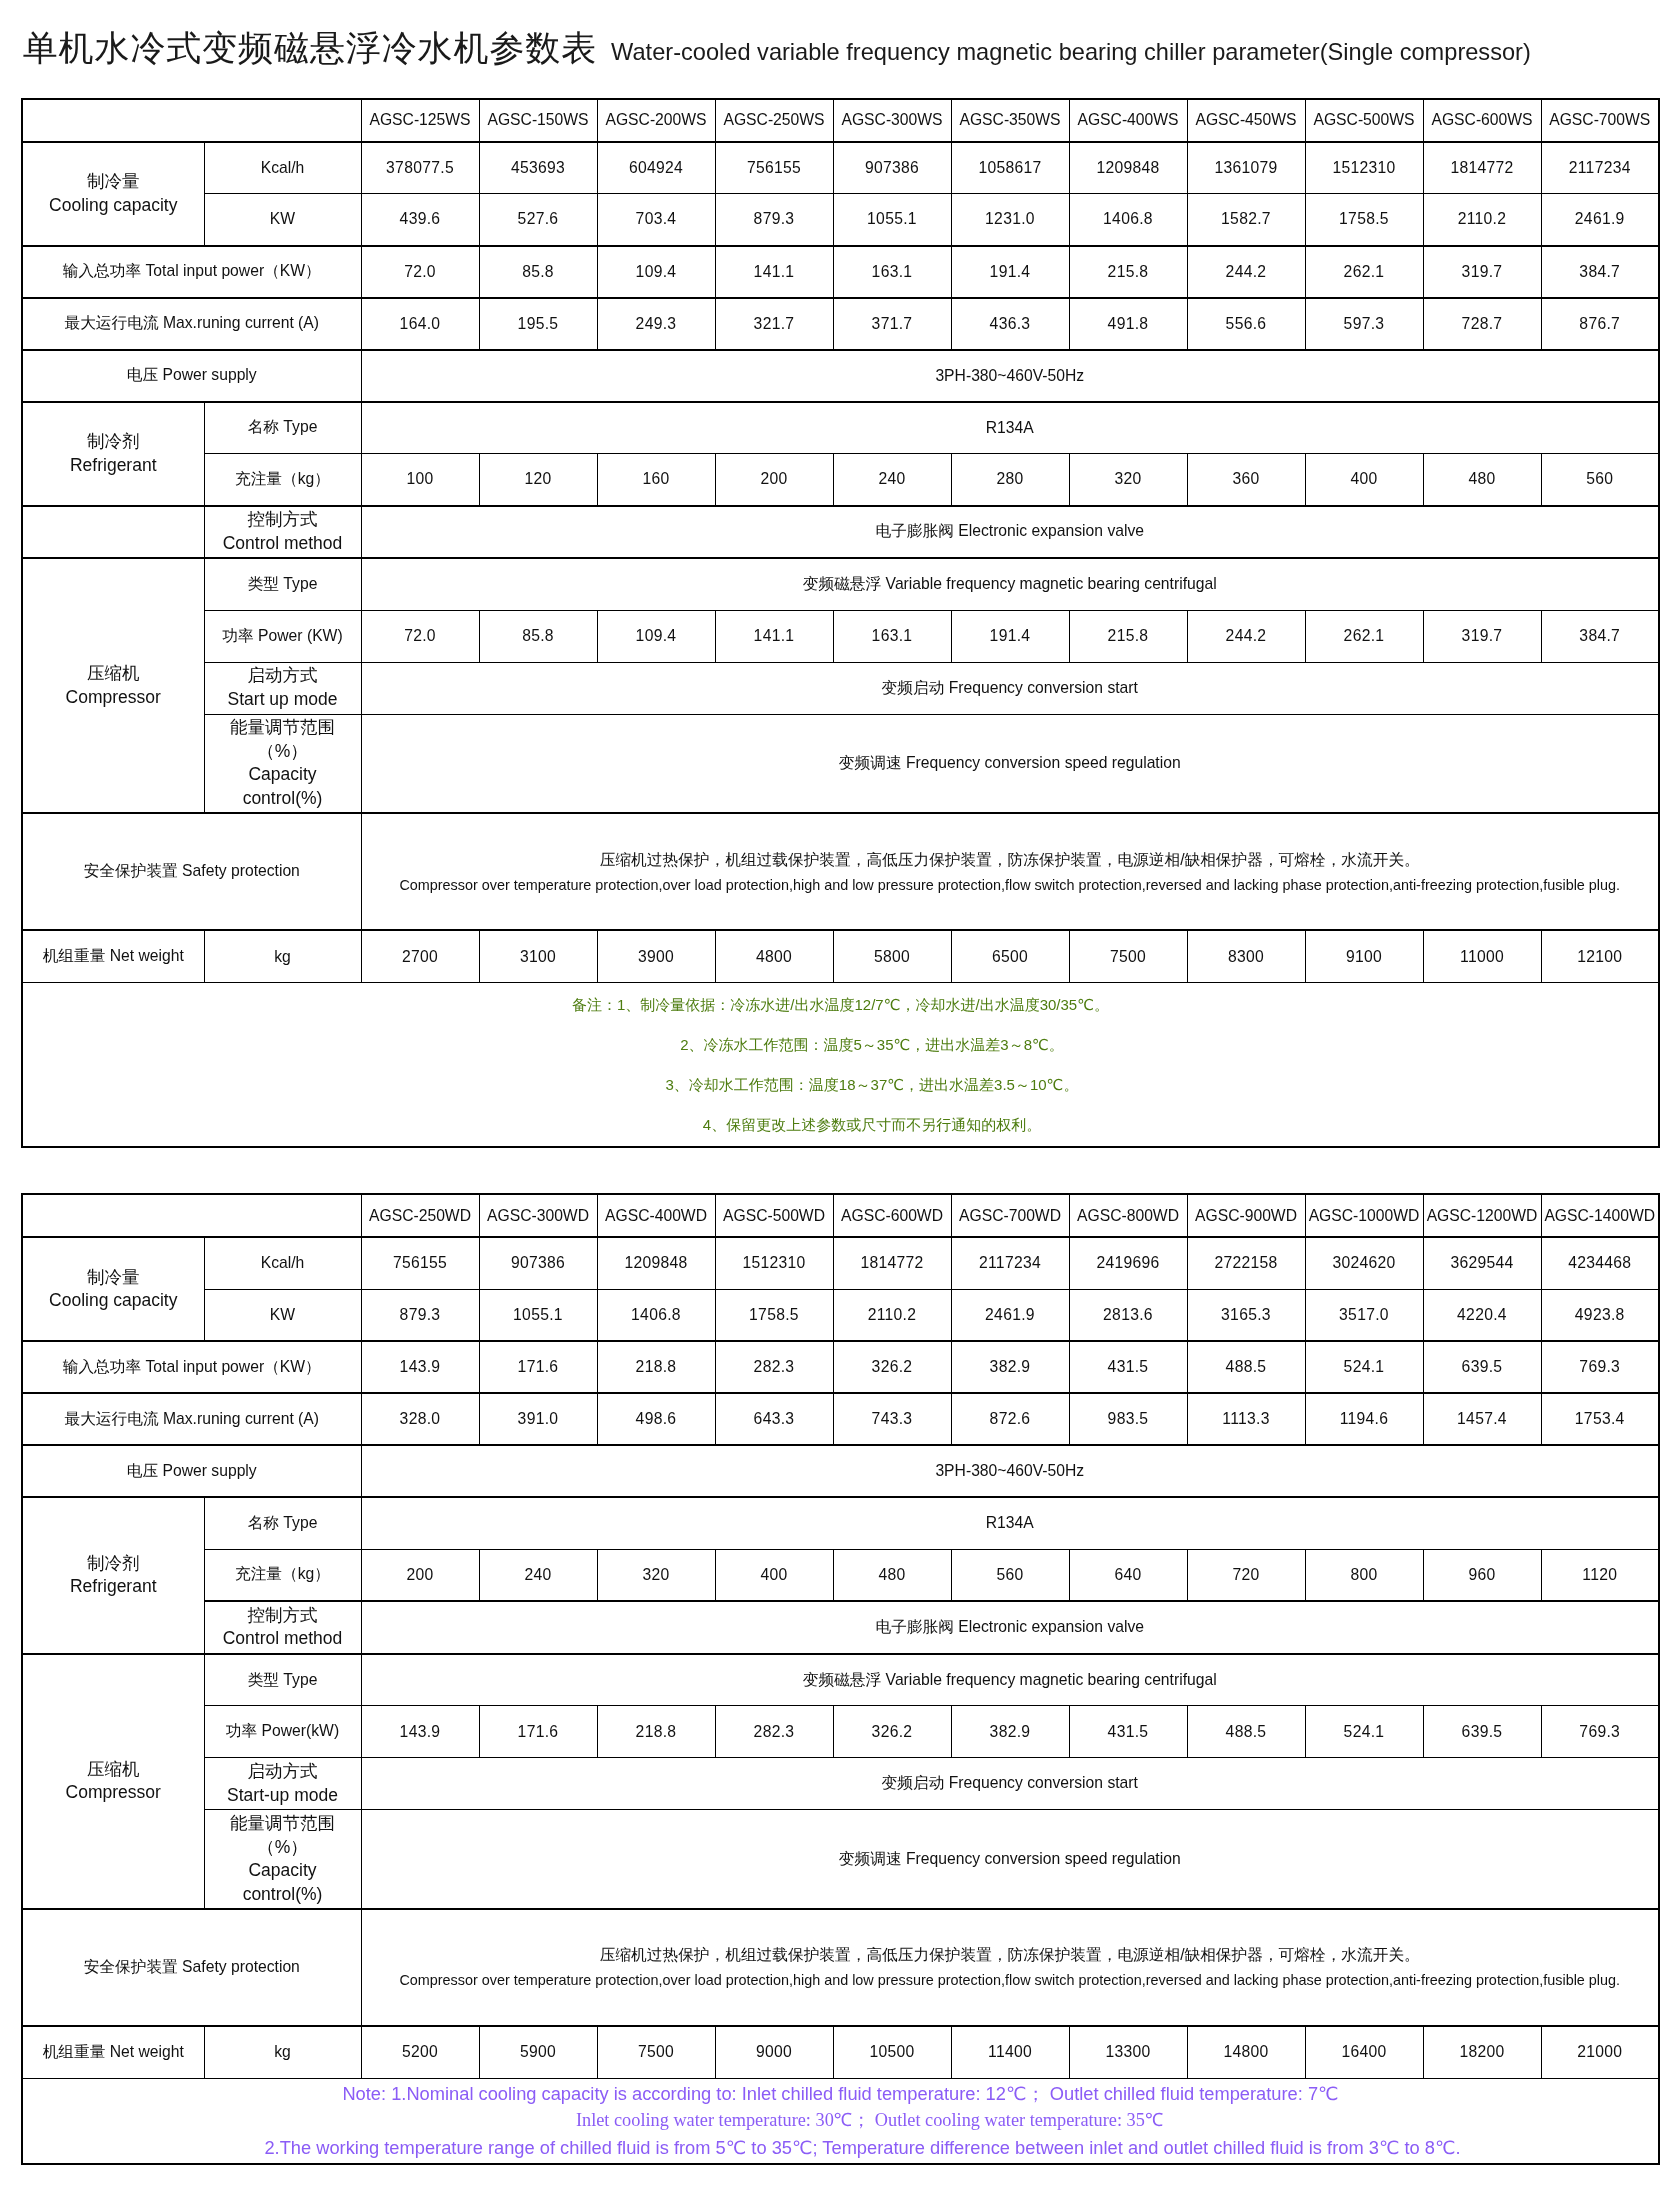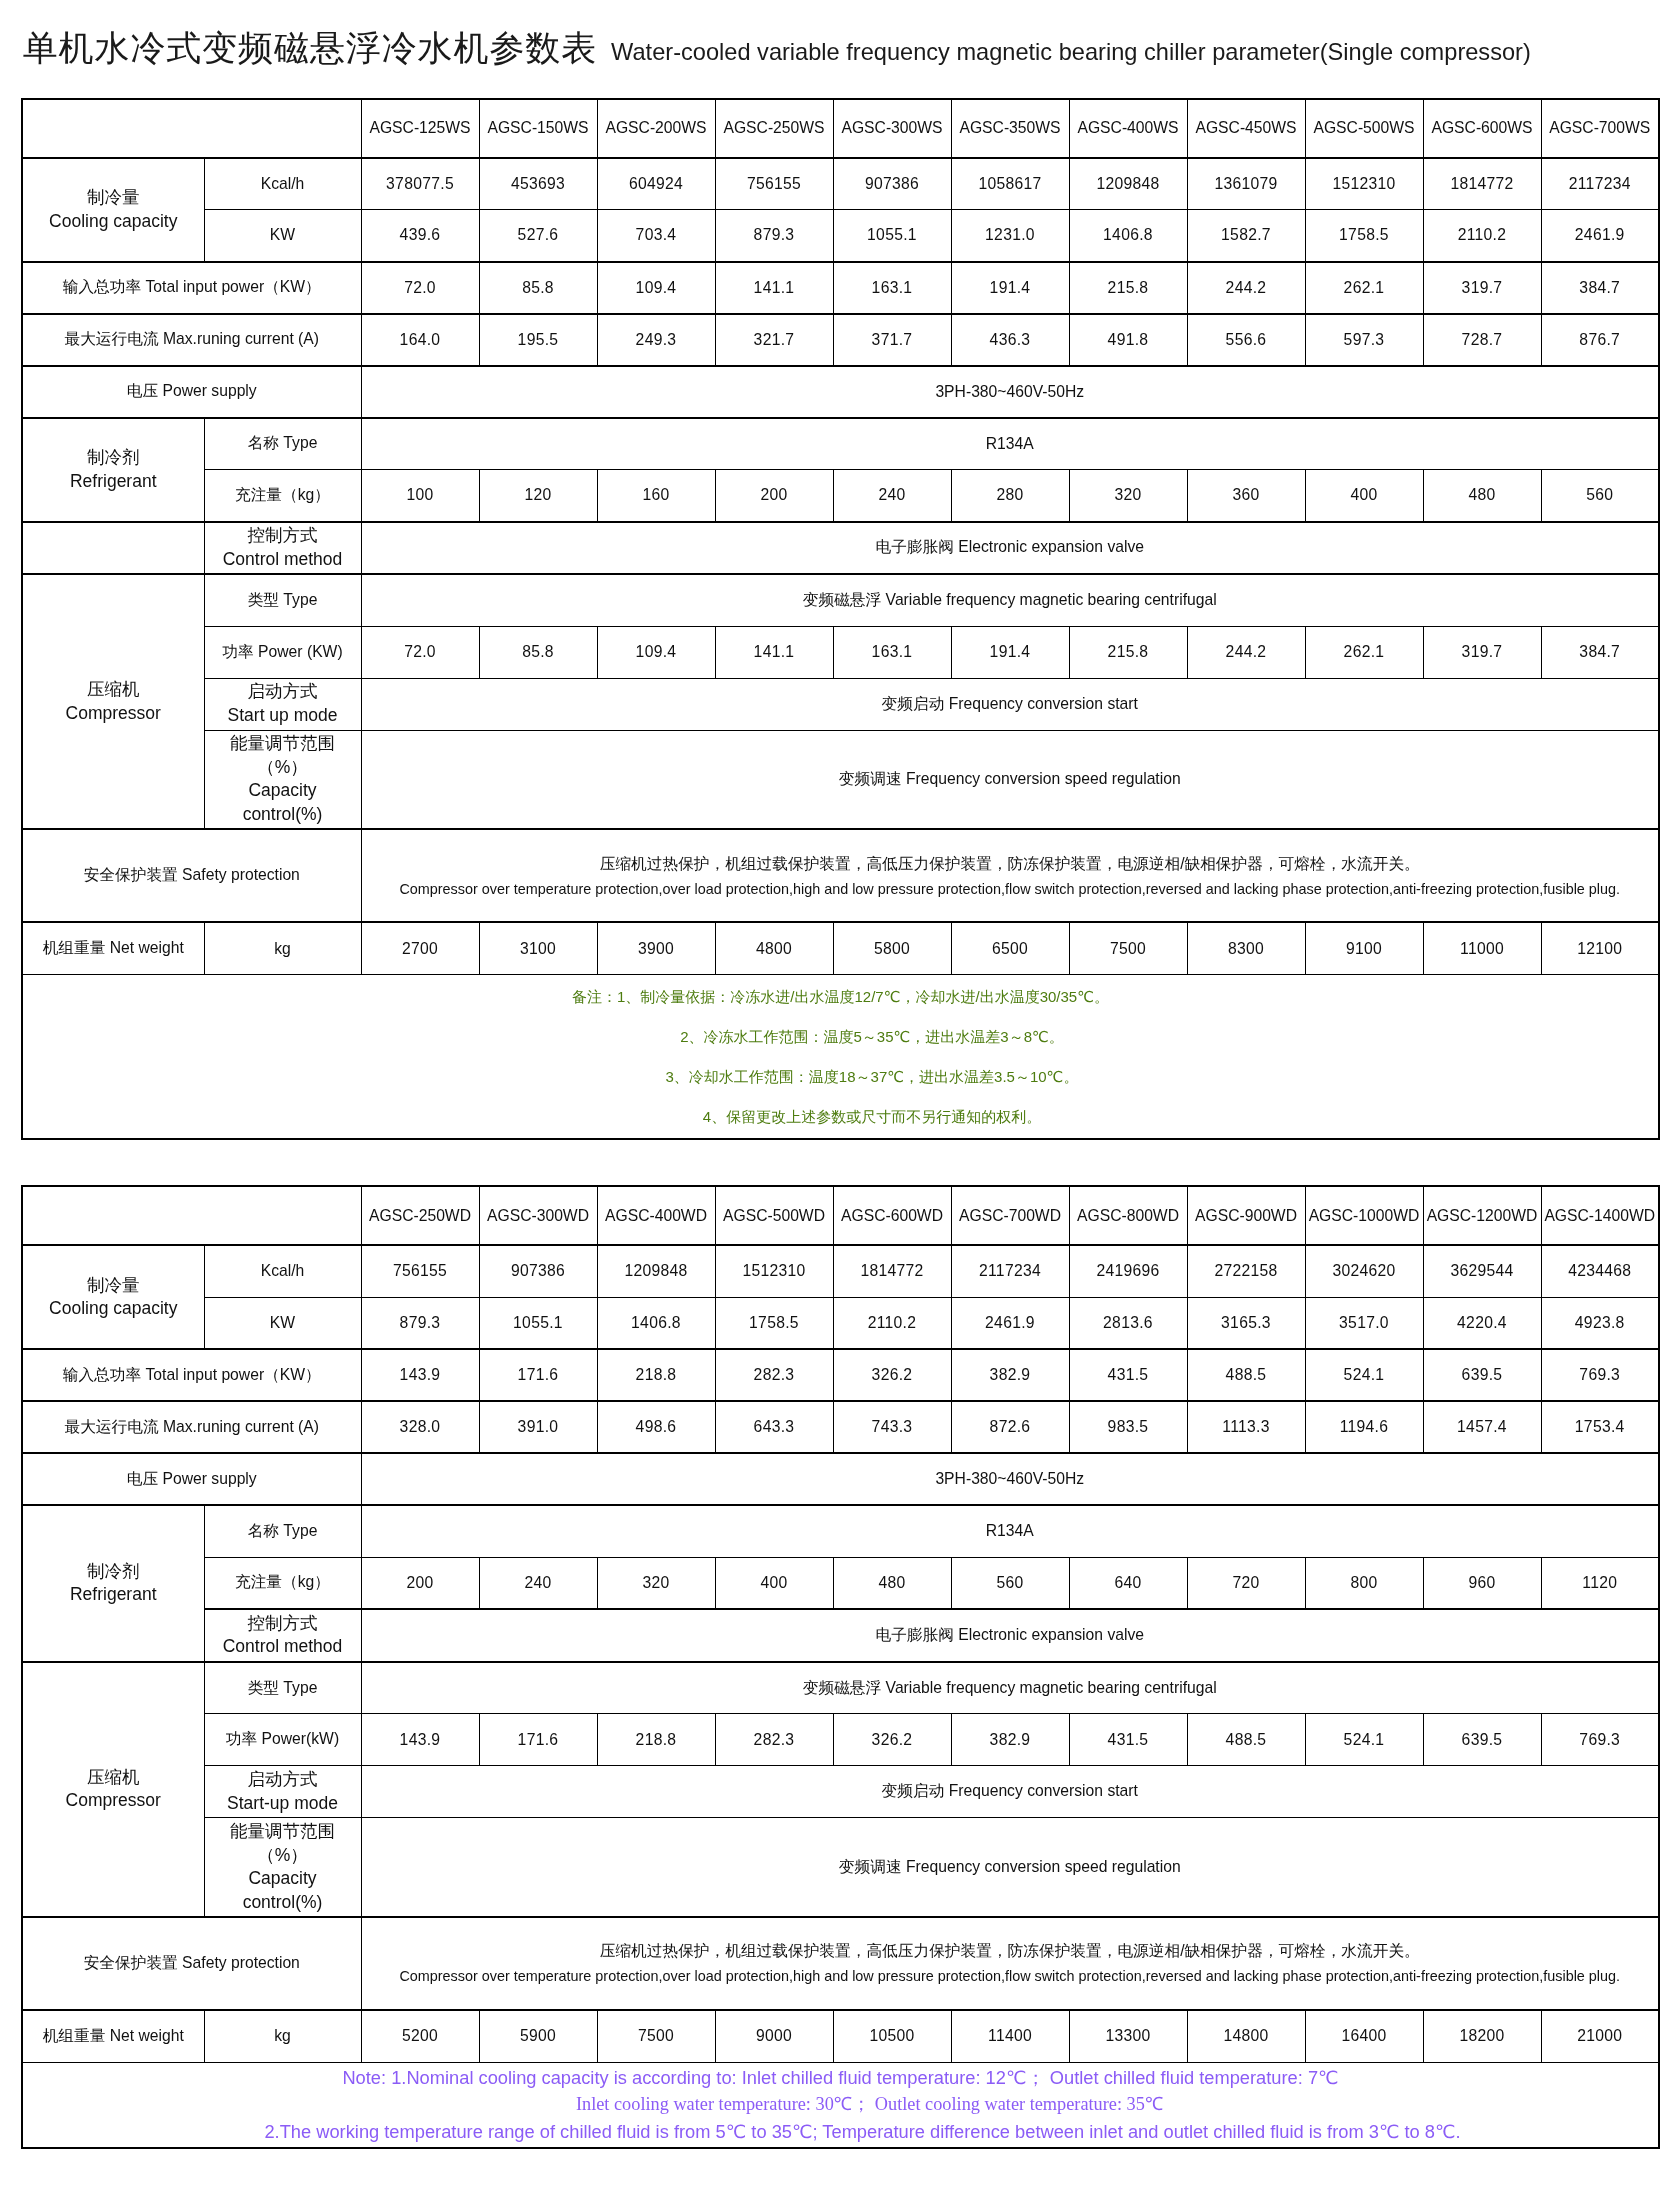--- a/index.html
+++ b/index.html
@@ -5,22 +5,22 @@
   html,body{margin:0;padding:0;background:#fff;}
   body{width:1677px;font-family:"Liberation Sans","DejaVu Sans",sans-serif;color:#111;}
   .page{padding:21px 21px 30px 21px;}
   .tbl-title{display:flex;align-items:baseline;gap:14px;margin:3.5px 0 26px 1.7px;white-space:nowrap;}
   .tbl-title .zh{font-size:35px;font-weight:normal;letter-spacing:0.9px;color:#1a1a1a;}
   .tbl-title .en{font-size:23.6px;color:#1a1a1a;}
   table.spec{border-collapse:collapse;table-layout:fixed;width:1635px;border:2.6px solid #000;}
   table.spec td{border:1.7px solid #000;text-align:center;vertical-align:middle;background:#fff;
     font-size:15.7px;padding:1.7px 2.6px;overflow:hidden;}
   tr.r{height:52px;}
-  tr.r-head{height:59px;}
-  tr.r-safety{height:93px;}
+  tr.r-head{height:43px;}
+  tr.r-safety{height:117px;}
   tr.tk td{border-top-width:2.6px;}
   td.g{background:#dee99e;}
   td.model-h{background:#ededed;font-size:15.7px;}
   td.lbl{font-size:17.5px;}
   td.v{font-size:15.7px;letter-spacing:0.3px;}
   td.wide{font-size:16.6px;}
   .two-line div{line-height:23.6px;font-size:17.5px;}
   td.corner{background:#5a5859;position:relative;padding:0;}
   td.corner svg{position:absolute;left:0;top:0;width:100%;height:100%;display:block;}
   .c-model{position:absolute;top:6.1px;right:14px;color:#fff;font-size:18.3px;}

